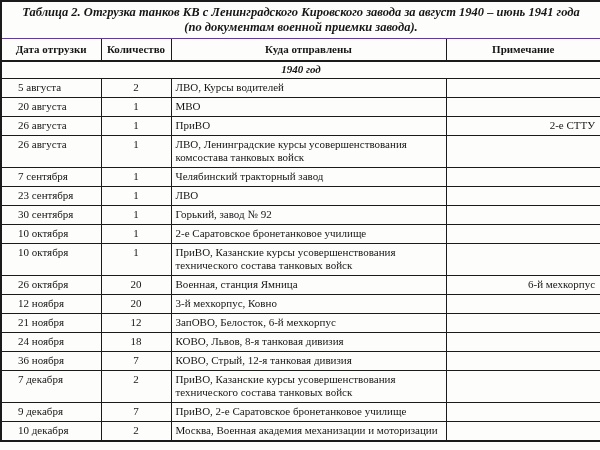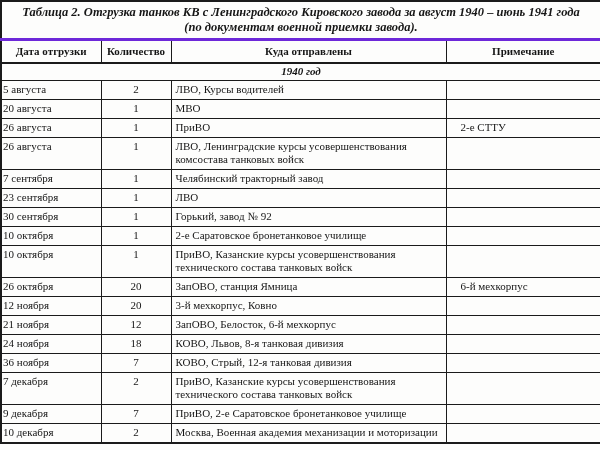--- a/index.html
+++ b/index.html
@@ -38,43 +38,43 @@
     font-weight: normal;
     word-wrap: break-word;
   }
   td.title-cell {
     text-align: center;
     font-weight: bold;
     font-style: italic;
     font-size: 12.5px;
     line-height: 15px;
     padding: 3px 8px;
-    border-bottom: 3px solid #6d28d9;
+    border-bottom: 1px solid #6d28d9;
   }
   th.col-header {
     font-weight: bold;
     text-align: center;
     font-size: 11px;
     line-height: 13px;
     padding: 4px 2px;
     border-bottom: 2px solid #1b1b1b;
   }
   td.section-cell {
     text-align: center;
     font-weight: bold;
     font-style: italic;
     font-size: 11px;
     line-height: 13px;
     padding: 1px 2px 2px 2px;
     margin-left: 48px;
   }
   td.c-qty { text-align: center; }
-  td.c-date { padding-left: 1px; }
+  td.c-date { padding-left: 16px; }
   td.c-dest { padding-left: 4px; }
-  td.c-note { padding-left: 14px; }
+  td.c-note { padding-left: 14px; text-align: right; }
 </style>
 </head>
 <body>
 
 <div class="page">
   <table class="kv-table">
     <colgroup>
       <col class="c1">
         <col class="c2">
         <col class="c3">
@@ -148,21 +148,21 @@
         </tr>
         <tr>
           <td class="c-date">10 октября</td>
           <td class="c-qty">1</td>
           <td class="c-dest">ПриВО, Казанские курсы усовершенствования технического состава танковых войск</td>
           <td class="c-note">&nbsp;</td>
         </tr>
         <tr>
           <td class="c-date">26 октября</td>
           <td class="c-qty">20</td>
-          <td class="c-dest">ЗапОВО, станция Ямница</td>
+          <td class="c-dest">Военная, станция Ямница</td>
           <td class="c-note">6-й мехкорпус</td>
         </tr>
         <tr>
           <td class="c-date">12 ноября</td>
           <td class="c-qty">20</td>
           <td class="c-dest">3-й мехкорпус, Ковно</td>
           <td class="c-note">&nbsp;</td>
         </tr>
         <tr>
           <td class="c-date">21 ноября</td>

